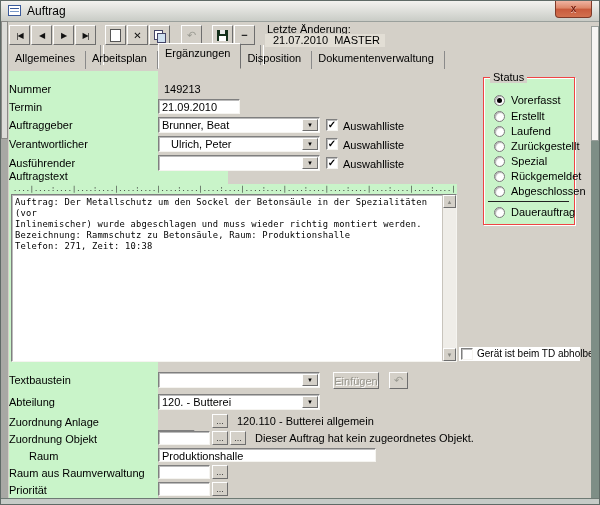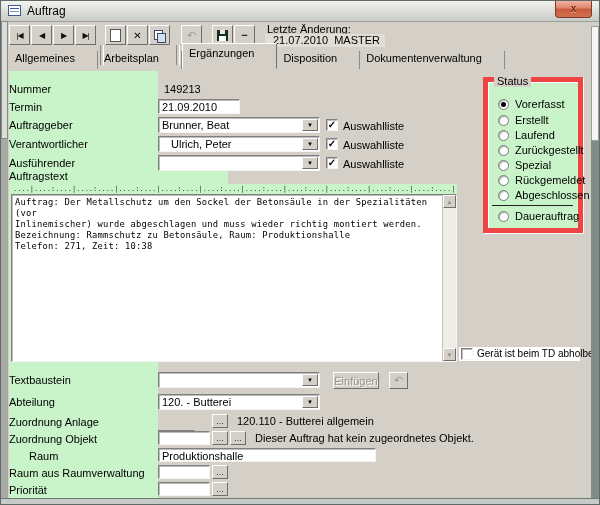--- a/index.html
+++ b/index.html
@@ -22,21 +22,21 @@
   .checkbox{position:absolute;width:12px;height:12px;background:#fff;border:1px solid;
             border-color:#7f7f7f #f5f4f0 #f5f4f0 #7f7f7f;box-shadow:inset 1px 1px 0 rgba(60,60,60,.35);
             box-sizing:border-box;display:flex;align-items:center;justify-content:center;
             font-size:10px;font-weight:bold;color:#000;line-height:1;}
   .radio{position:absolute;width:11px;height:11px;border-radius:50%;background:#fff;
          border:1px solid #7a7a7a;box-shadow:inset 1px 1px 1px rgba(0,0,0,.3);box-sizing:border-box;}
   .radio.selected::after{content:"";position:absolute;left:2px;top:2px;width:5px;height:5px;
          border-radius:50%;background:#000;}
   .rlbl{position:absolute;font-size:11px;color:#000;white-space:nowrap;text-align:right;}
   .green{background:#c9f4c9;}
-  .tab{height:17px;padding:1px 22px 0 6px;font-size:11px;border-right:1px solid #8a8a8a;color:#000;}
+  .tab{height:17px;padding:1px 10px 0 6px;font-size:11px;border-right:1px solid #8a8a8a;color:#000;}
   .tab.active{height:21px;background:#d4d0c8;border:1px solid;border-color:#fff #707070 #d4d0c8 #fff;
               position:relative;z-index:2;padding-top:3px;}
   .dots-btn{width:16px;height:14px;font-size:9px;color:#333;letter-spacing:0;}
   .mono{font-family:"DejaVu Sans Mono",monospace;}
 </style>
 </head>
 <body>
 
 <div id="app">
 
@@ -154,21 +154,21 @@
     <div class="abs" style="right:0;top:0;width:13px;height:100%;background:#efede8;border-left:1px solid #c8c4bc;">
       <span class="raised" style="left:0;top:0;width:13px;height:13px;">
         <span style="font-size:6px;color:#8a8a84;">▲</span>
       </span>
       <span class="raised" style="left:0;bottom:0;width:13px;height:13px;">
         <span style="font-size:6px;color:#8a8a84;">▼</span>
       </span>
     </div>
   </div>
 
-  <div class="abs green" style="left:482px;top:76px;width:90px;height:146px;border:5px solid #ef4444;box-shadow:1px 1px 0 #fff, inset 1px 1px 0 #fff;">
+  <div class="abs green" style="left:482px;top:76px;width:90px;height:146px;border:1px solid #ef4444;box-shadow:1px 1px 0 #fff, inset 1px 1px 0 #fff;">
     <span class="txt" style="left:6px;top:-7px;background:#d4d0c8;padding:0 3px;">Status</span>
 
     <span class="radio selected" style="left:10px;top:17px;"></span>
     <span class="rlbl" style="left:27px;top:16px;">Vorerfasst</span>
 
     <span class="radio" style="left:10px;top:33px;"></span>
     <span class="rlbl" style="left:27px;top:32px;">Erstellt</span>
 
     <span class="radio" style="left:10px;top:48px;"></span>
     <span class="rlbl" style="left:27px;top:47px;">Laufend</span>

